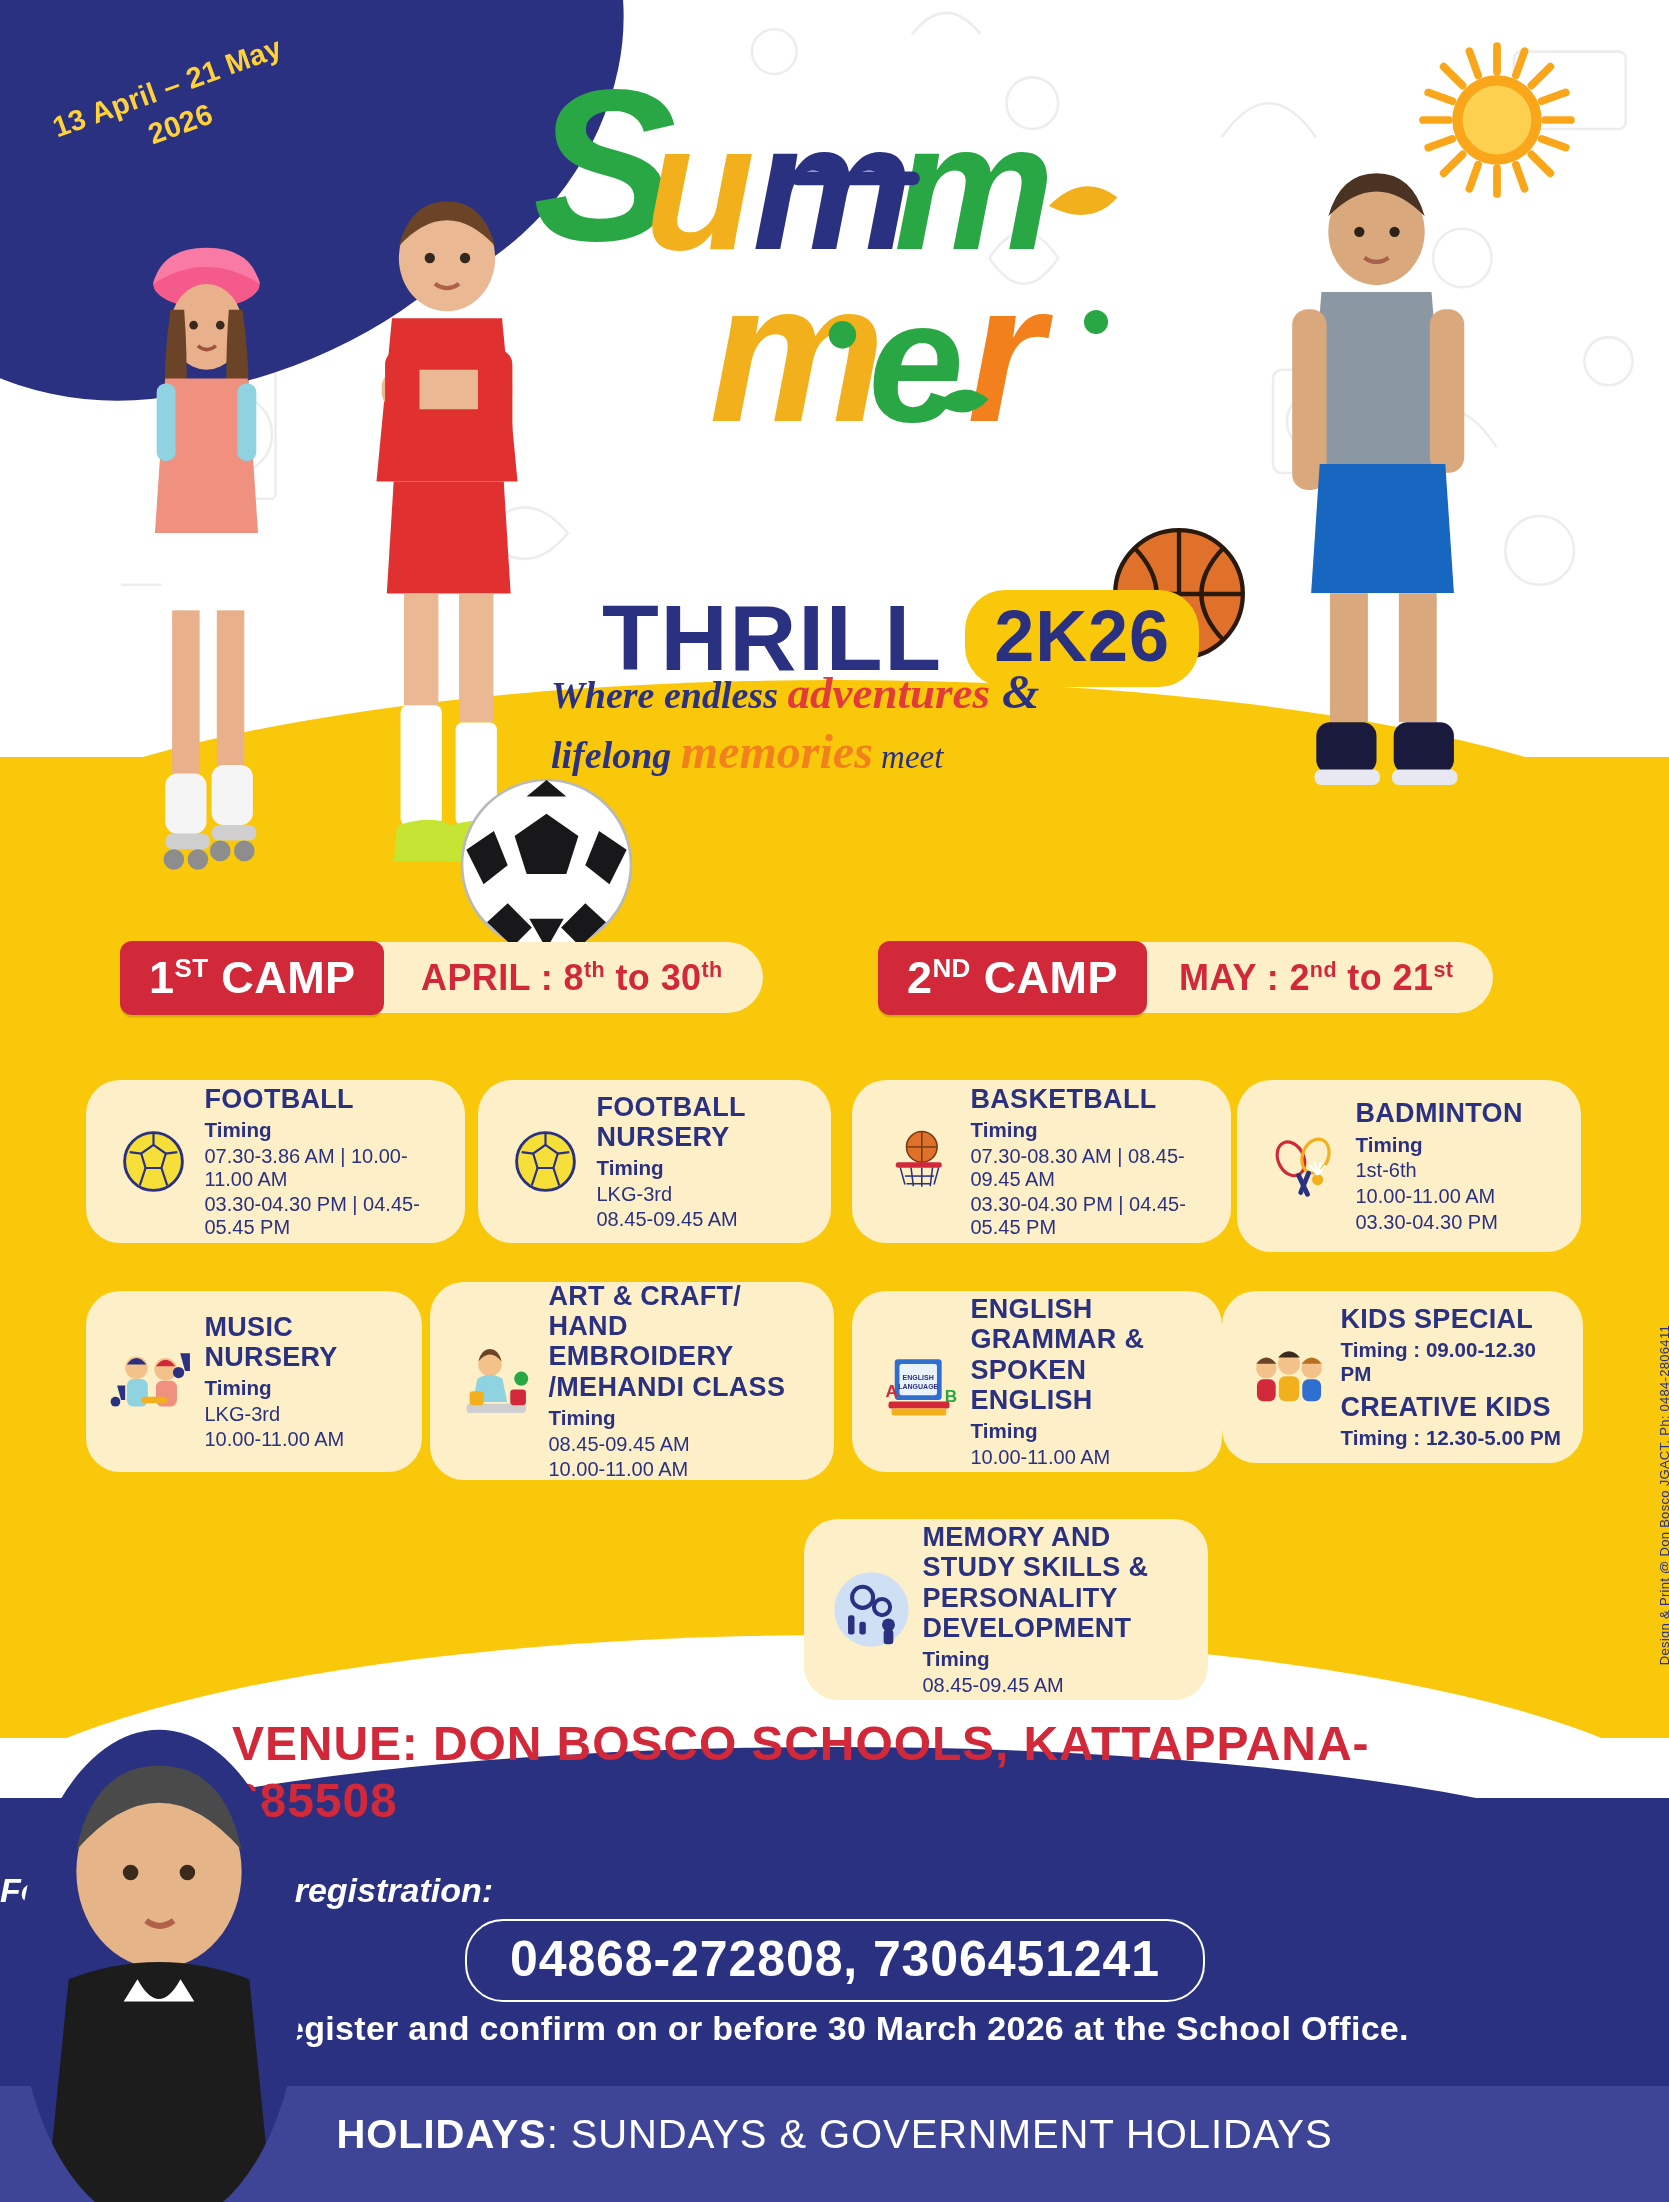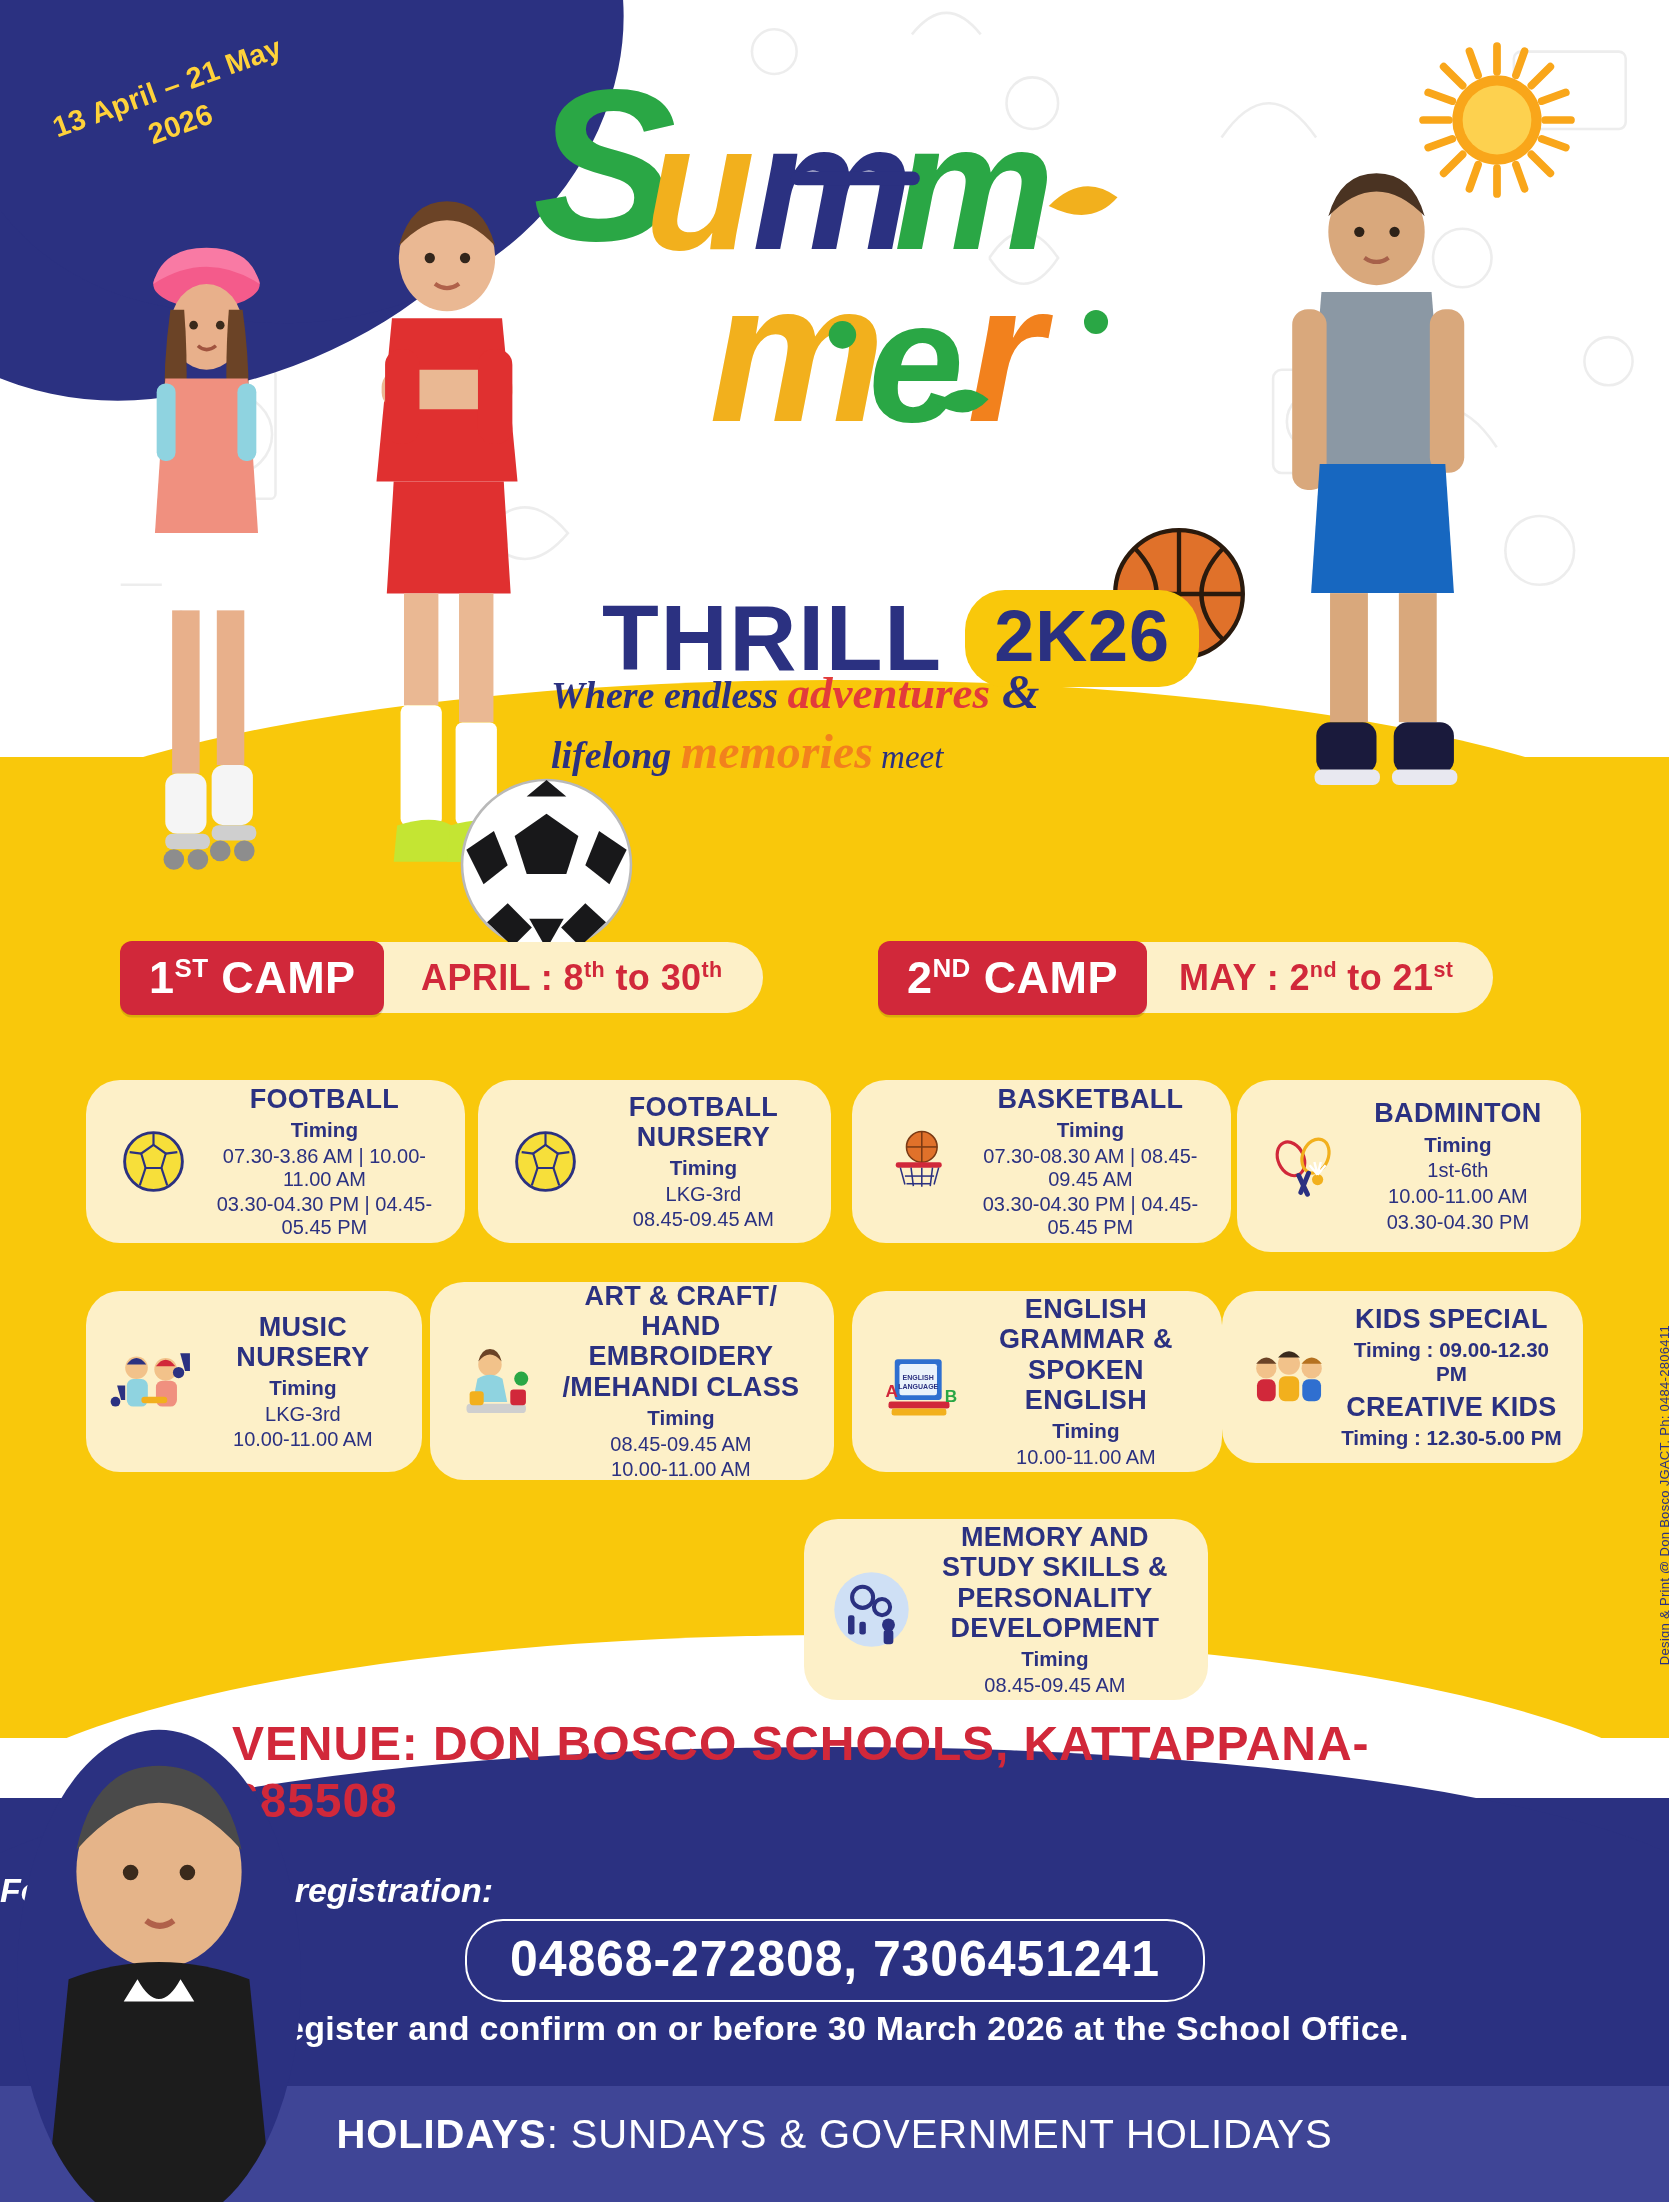--- a/index.html
+++ b/index.html
@@ -193,21 +193,21 @@
     align-items: center;
     padding: 8.6px 15.5px;
   }
   .card .icon {
     flex: 0 0 auto;
     width: 103px;
     display: flex; align-items: center; justify-content: center;
   }
   .card .txt {
     flex: 1 1 auto;
-    text-align: center;
+    text-align: left;
     padding-right: 5.2px;
   }
   .card .title {
     color: #2b3181;
     font-weight: 700;
     font-size: 27px;
     line-height: 1.12;
     letter-spacing: 0.3px;
   }
   .card .sub {

